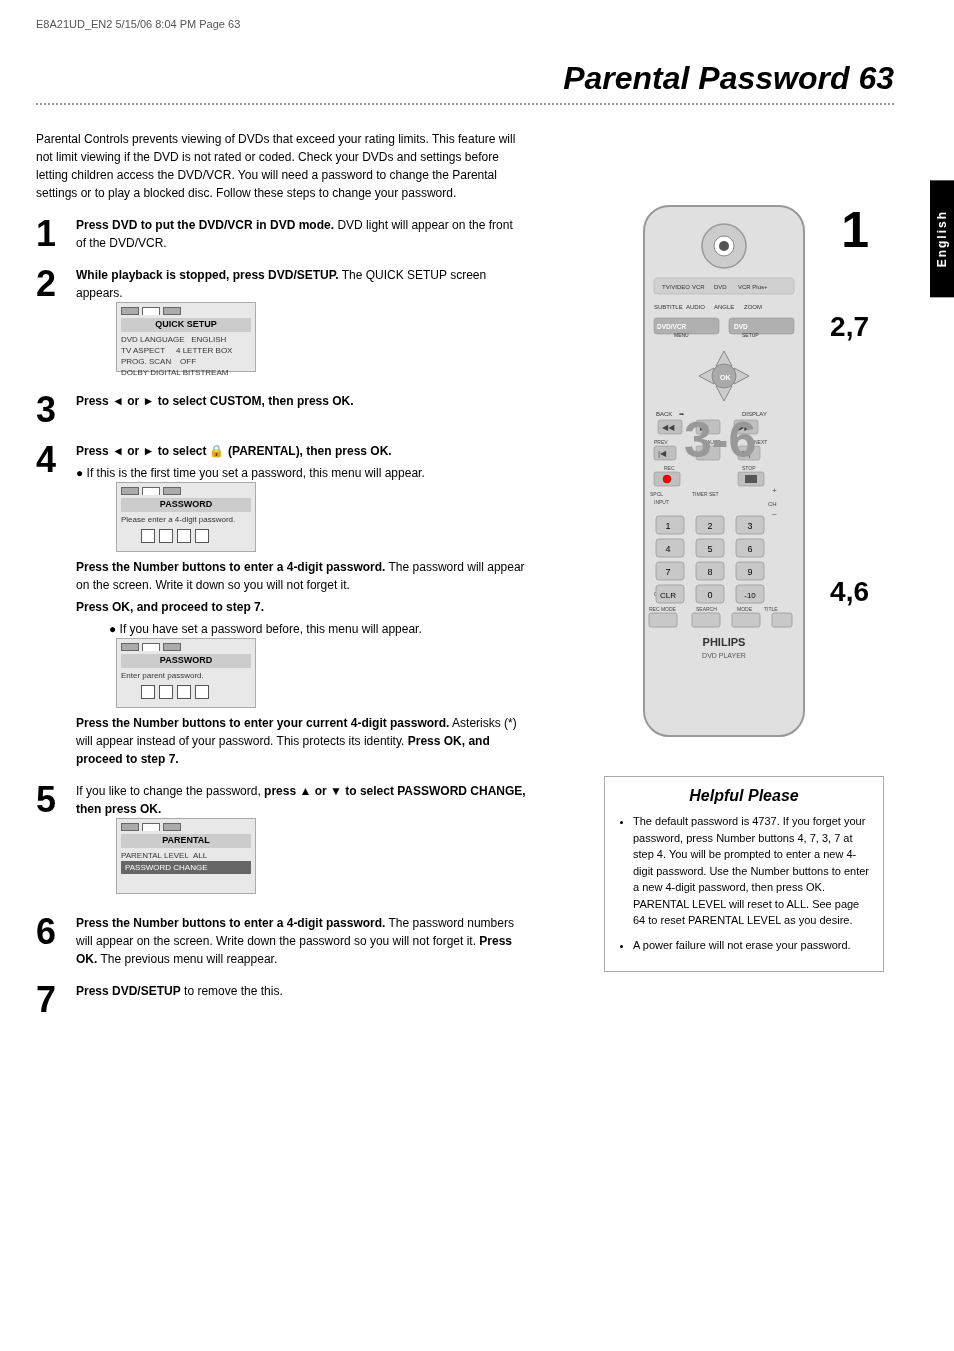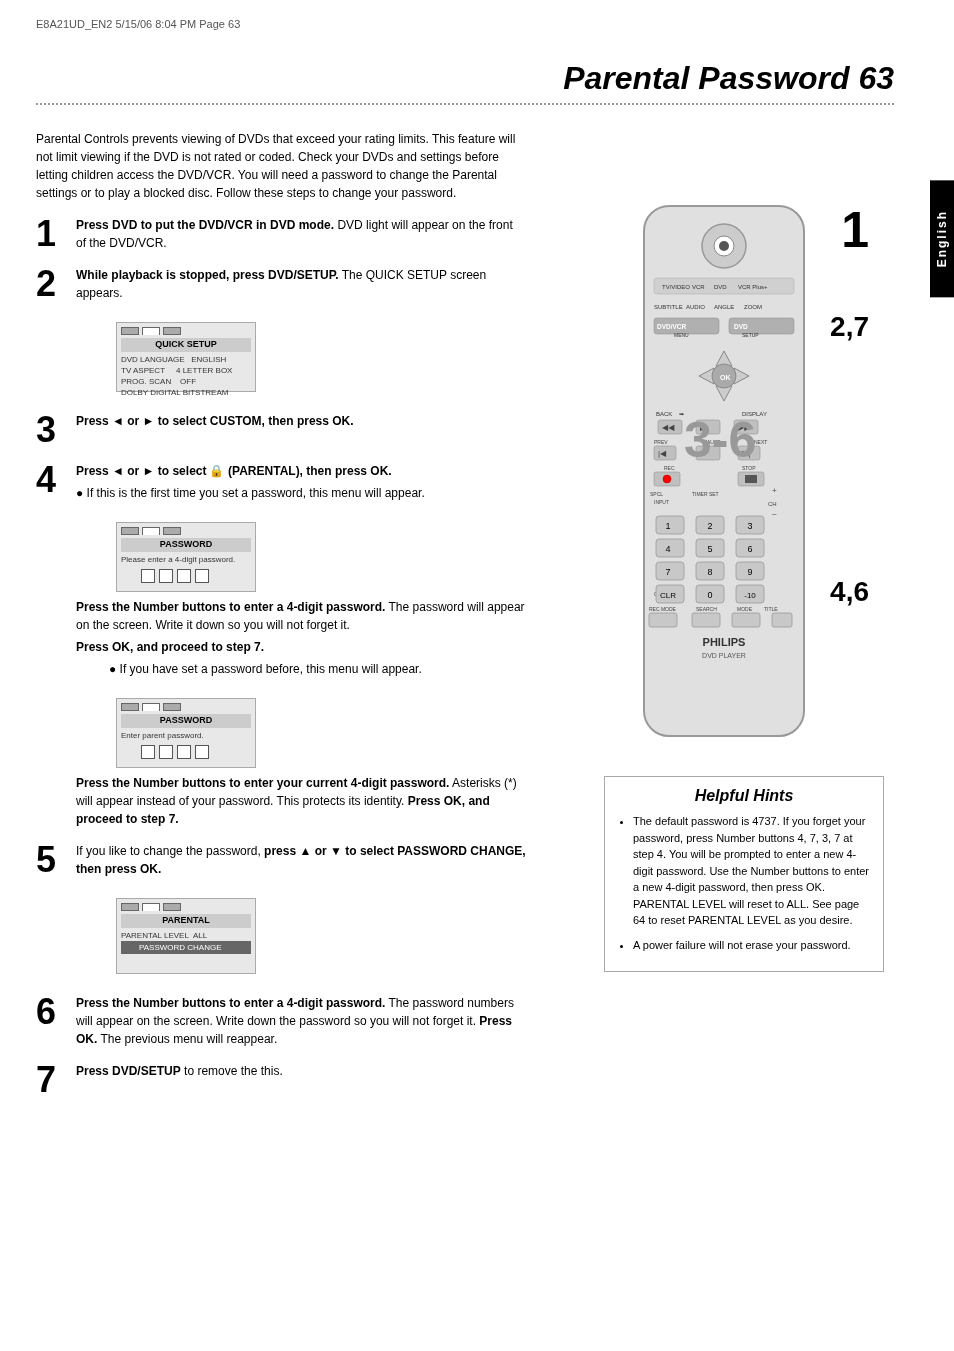--- a/index.html
+++ b/index.html
@@ -89,21 +89,21 @@
       font-weight: bold;
       margin-top: 39px;
     }
 
     
     .screen-img {
       width: 140px;
       height: 70px;
       border: 1px solid #aaa;
       background: #e8e8e8;
-      margin: 20px 0 6px 40px;
+      margin: 0 0 6px 40px;
       position: relative;
       font-size: 9px;
       padding: 4px;
     }
     .screen-img .screen-title {
       background: #ccc;
       font-weight: bold;
       text-align: center;
       font-size: 9px;
       margin-bottom: 2px;
@@ -279,21 +279,21 @@
         <div class="step-content">
           <span>If you like to change the password, <strong>press ▲ or ▼ to select PASSWORD CHANGE, then press OK.</strong></span>
           <div class="screen-img" style="height:76px;">
             <div class="screen-header-bar">
               <div class="screen-tab"></div>
               <div class="screen-tab active"></div>
               <div class="screen-tab"></div>
             </div>
             <div class="screen-title">PARENTAL</div>
             <div class="screen-row">PARENTAL LEVEL &nbsp;ALL</div>
-            <div class="screen-row" style="background:#666; color:#fff; padding:1px 18px;">PASSWORD CHANGE</div>
+            <div class="screen-row" style="background:#666; color:#fff; padding:1px 4px;">PASSWORD CHANGE</div>
           </div>
         </div>
       </div>
 
       <div class="step-block">
         <div class="step-number">6</div>
         <div class="step-content">
           <strong>Press the Number buttons to enter a 4-digit password.</strong>
           <span> The password numbers will appear on the screen. Write down the password so you will not forget it. </span>
           <strong>Press OK.</strong>
@@ -435,21 +435,21 @@
           <rect x="68" y="417" width="28" height="14" rx="2" fill="#c8c8c8" stroke="#999" stroke-width="0.8"></rect>
           <rect x="108" y="417" width="28" height="14" rx="2" fill="#c8c8c8" stroke="#999" stroke-width="0.8"></rect>
           <rect x="148" y="417" width="20" height="14" rx="2" fill="#c8c8c8" stroke="#999" stroke-width="0.8"></rect>
 
           <text x="100" y="450" font-size="11" fill="#333" font-weight="bold" text-anchor="middle">PHILIPS</text>
           <text x="100" y="462" font-size="7" fill="#555" text-anchor="middle">DVD PLAYER</text>
         </svg>
       </div>
 
       <div style="margin-top:20px; border:1px solid #aaa; padding:10px 12px; width:280px;">
-        <div class="hints-title">Helpful Hints</div>
+        <div class="hints-title">Helpful Please</div>
         <div class="hints-text">
           <ul>
             <li>The default password is 4737. If you forget your password, press Number buttons 4, 7, 3, 7 at step 4. You will be prompted to enter a new 4-digit password. Use the Number buttons to enter a new 4-digit password, then press OK. PARENTAL LEVEL will reset to ALL. See page 64 to reset PARENTAL LEVEL as you desire.</li>
             <li>A power failure will not erase your password.</li>
           </ul>
         </div>
       </div>
 
     </div>
 

